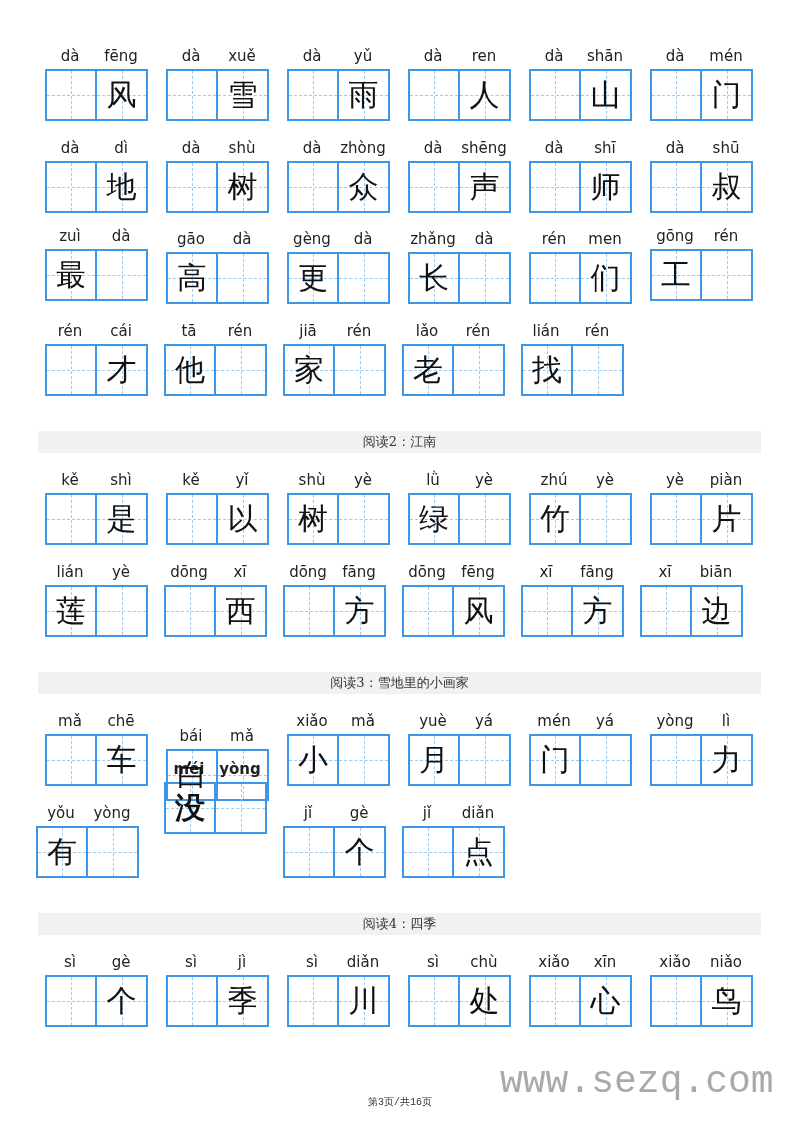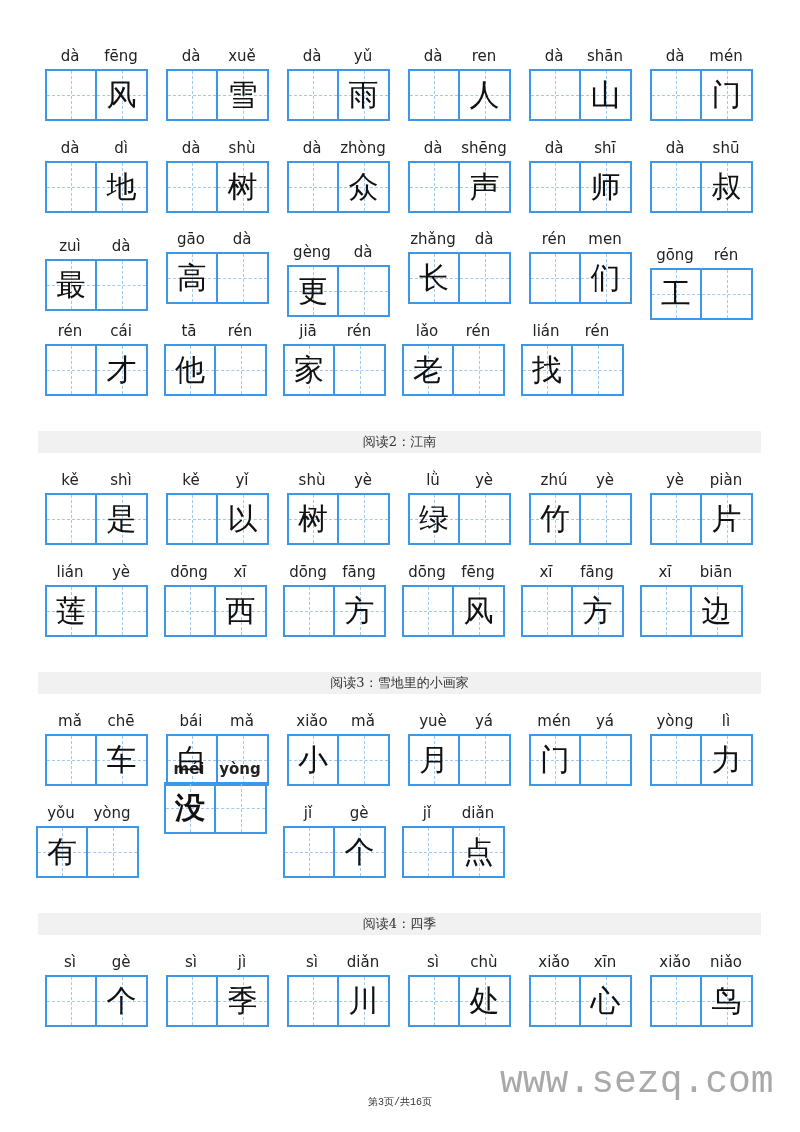--- a/index.html
+++ b/index.html
@@ -168,21 +168,21 @@
       <div class="py r">shū</div>
       <div class="grid">
         <div class="cell first">
           <span class="hz"></span>
         </div>
         <div class="cell">
           <span class="hz">叔</span>
         </div>
       </div>
     </div>
-    <div class="word" style="left: 45px; top: 236px; text-decoration: underline;">
+    <div class="word" style="left: 45px; top: 226px; text-decoration: underline;">
       <div class="py l">zuì</div>
       <div class="py r">dà</div>
       <div class="grid">
         <div class="cell first">
           <span class="hz">最</span>
         </div>
         <div class="cell">
           <span class="hz"></span>
         </div>
       </div>
@@ -192,21 +192,21 @@
       <div class="py r">dà</div>
       <div class="grid">
         <div class="cell first">
           <span class="hz">高</span>
         </div>
         <div class="cell">
           <span class="hz"></span>
         </div>
       </div>
     </div>
-    <div class="word" style="left: 287px; top: 242px;">
+    <div class="word" style="left: 287px; top: 229px;">
       <div class="py l">gèng</div>
       <div class="py r">dà</div>
       <div class="grid">
         <div class="cell first">
           <span class="hz">更</span>
         </div>
         <div class="cell">
           <span class="hz"></span>
         </div>
       </div>
@@ -228,21 +228,21 @@
       <div class="py r">men</div>
       <div class="grid">
         <div class="cell first">
           <span class="hz"></span>
         </div>
         <div class="cell">
           <span class="hz">们</span>
         </div>
       </div>
     </div>
-    <div class="word" style="left: 650px; top: 245px;">
+    <div class="word" style="left: 650px; top: 226px;">
       <div class="py l">gōng</div>
       <div class="py r">rén</div>
       <div class="grid">
         <div class="cell first">
           <span class="hz">工</span>
         </div>
         <div class="cell">
           <span class="hz"></span>
         </div>
       </div>
@@ -458,21 +458,21 @@
       <div class="py r">chē</div>
       <div class="grid">
         <div class="cell first">
           <span class="hz"></span>
         </div>
         <div class="cell">
           <span class="hz">车</span>
         </div>
       </div>
     </div>
-    <div class="word" style="left: 166px; top: 711px;">
+    <div class="word" style="left: 166px; top: 726px;">
       <div class="py l">bái</div>
       <div class="py r">mǎ</div>
       <div class="grid">
         <div class="cell first">
           <span class="hz">白</span>
         </div>
         <div class="cell">
           <span class="hz"></span>
         </div>
       </div>

